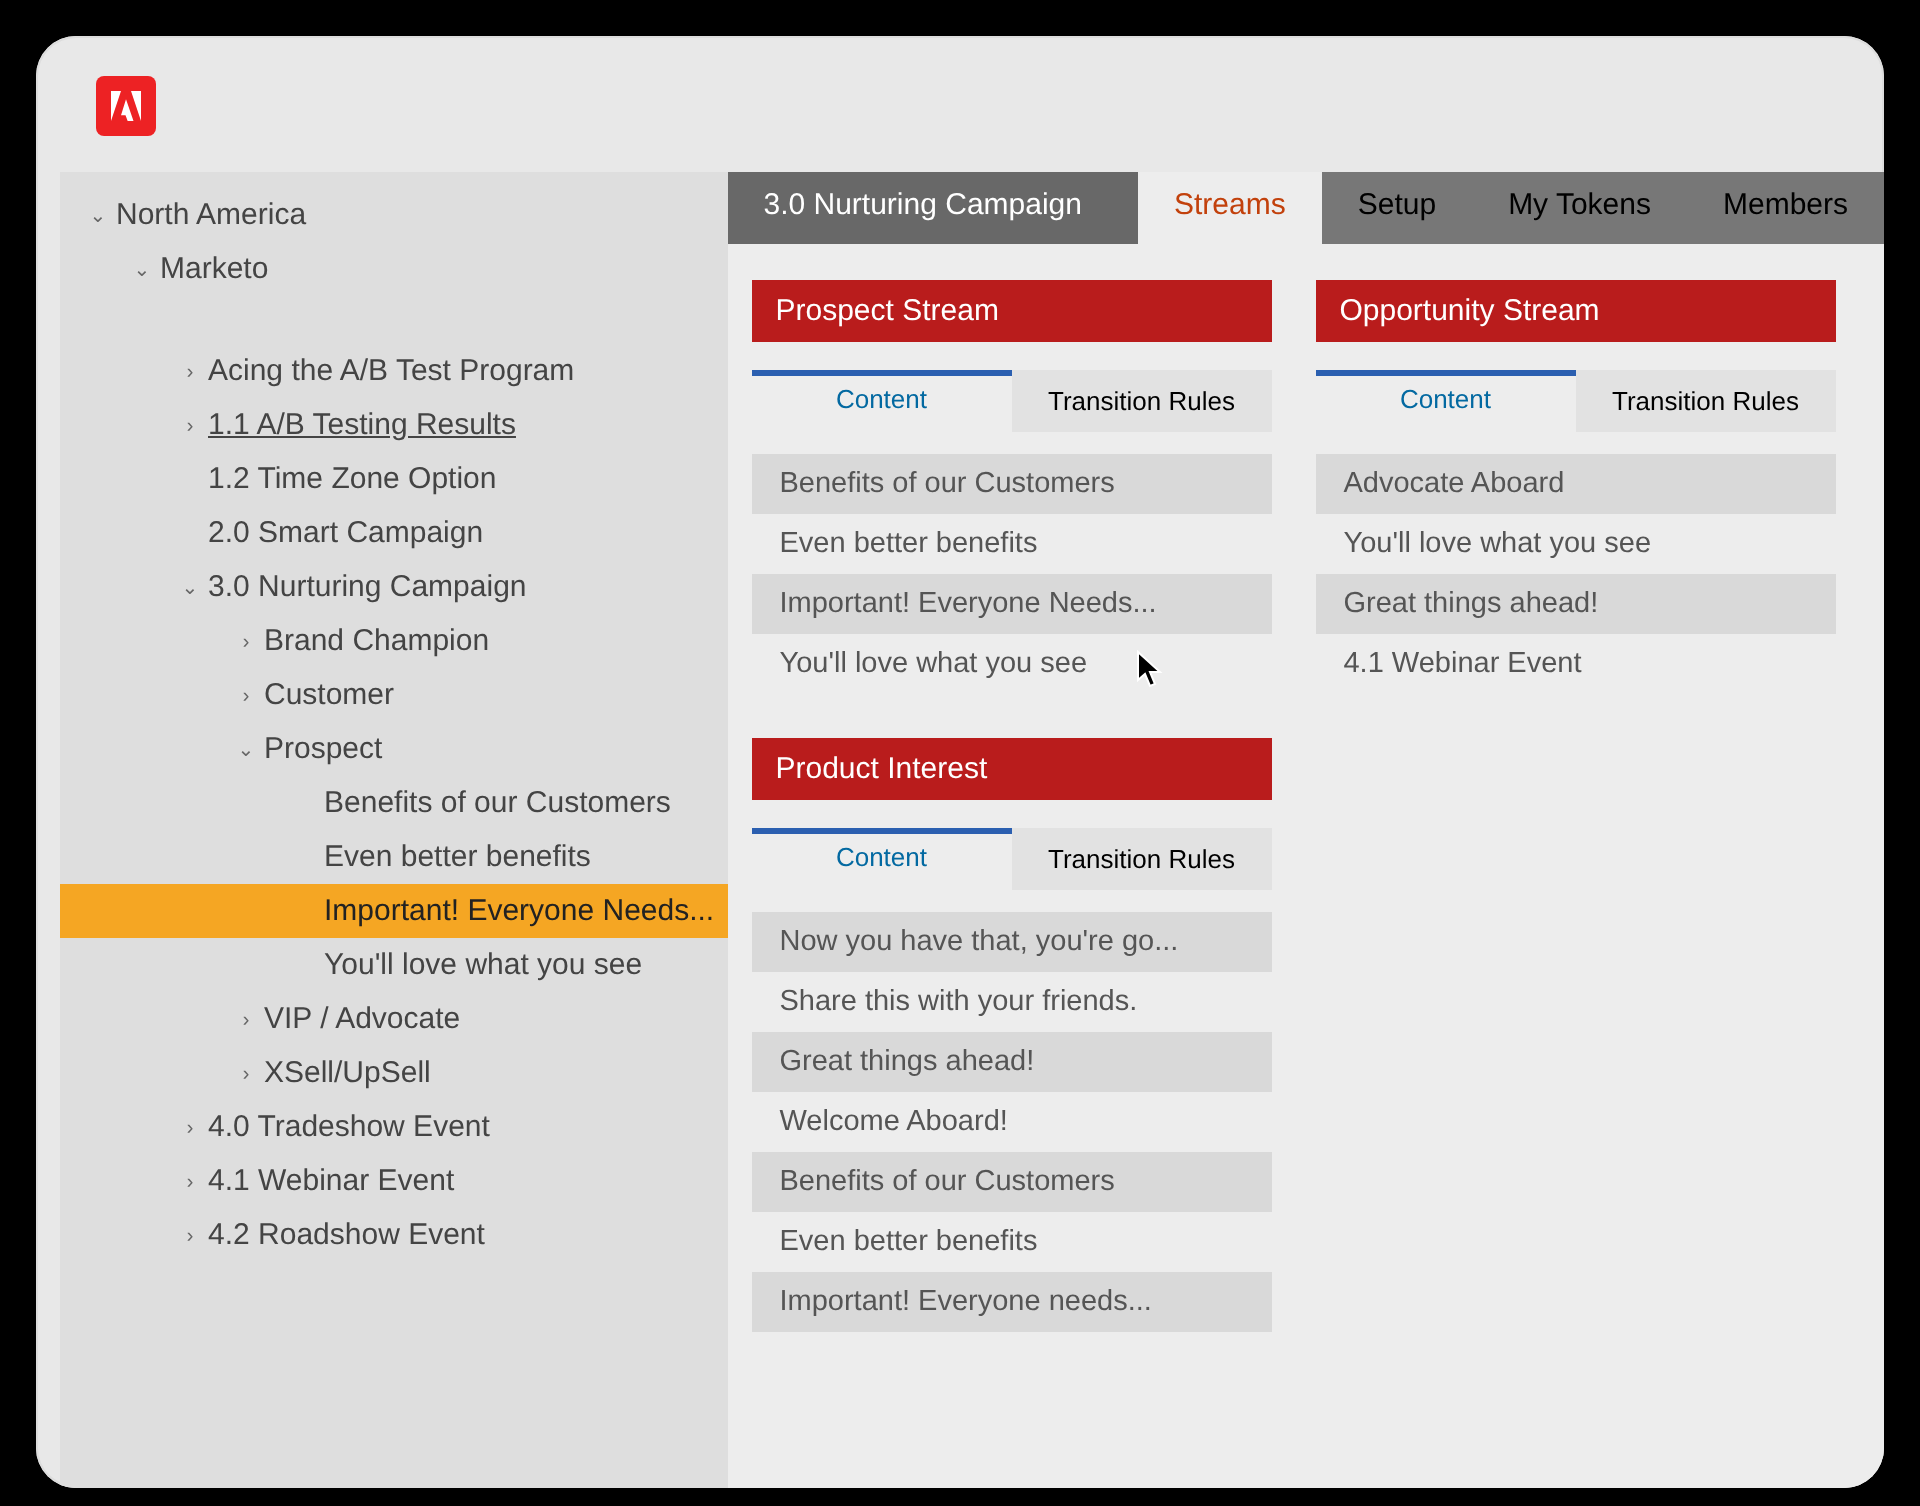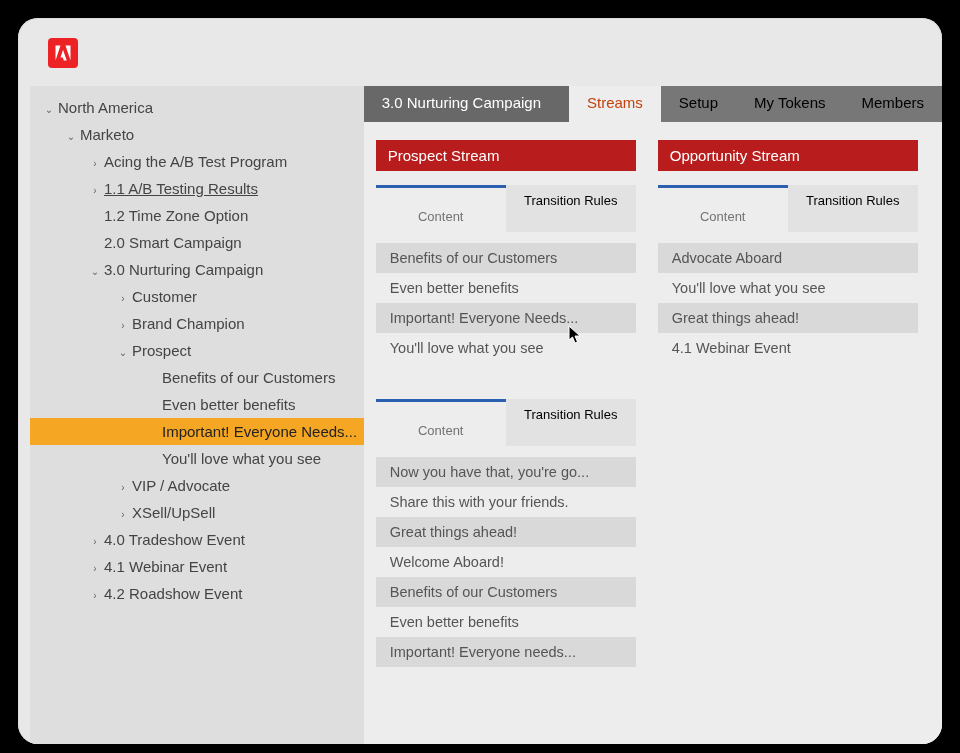--- a/index.html
+++ b/index.html
@@ -127,23 +127,23 @@
     flex: 1;
     text-align: center;
     padding: 8px 4px;
     font-size: 13px;
     color: #000000;
     background: #e2e2e2;
     cursor: pointer;
   }
   .subtab.active {
     background: #ededed;
-    color: #737373;
+    color: #0369a1;
     border-top: 3px solid #2b5fb0;
-    padding-top: 21px;
+    padding-top: 4px;
   }
   .items {
     margin-top: 10px;
     display: flex;
     flex-direction: column;
   }
   .item {
     padding: 7px 14px;
     font-size: 14.5px;
     color: #555;
@@ -168,27 +168,27 @@
         <path fill="#fff" d="M3 3 L9 3 L12 10 Z M15 3 L21 3 L21 21 L14 21 L10 13 L13 13 L15 17 L17 17 Z M3 3 L3 21 L9 21 Z" opacity="0"></path>
         <path fill="#fff" d="M9 3 L3 21 L3 3 Z M15 3 L21 3 L21 21 Z M12 8 L16.5 21 L13 21 L11.7 17.5 L9 17.5 Z"></path>
       </svg>
   </div>
 
   <div class="content">
 
     <div class="tree" id="tree">
         <div class="tree-row" style="padding-left: 14px;"><span class="chev">⌄</span><span>North America</span></div>
         <div class="tree-row" style="padding-left: 36px;"><span class="chev">⌄</span><span>Marketo</span></div>
-        <div class="tree-row" style="padding-left: 60px;"><span class="chev">›</span><span>Acing the A/B Test Program</span></div>
+        <div class="tree-row" style="padding-left: 60px; margin-top: 24px;"><span class="chev">›</span><span>Acing the A/B Test Program</span></div>
         <div class="tree-row" style="padding-left: 60px; text-decoration: underline;"><span class="chev">›</span><span>1.1 A/B Testing Results</span></div>
         <div class="tree-row" style="padding-left: 60px;"><span class="chev blank">›</span><span>1.2 Time Zone Option</span></div>
         <div class="tree-row" style="padding-left: 60px;"><span class="chev blank">›</span><span>2.0 Smart Campaign</span></div>
         <div class="tree-row" style="padding-left: 60px;"><span class="chev">⌄</span><span>3.0 Nurturing Campaign</span></div>
+        <div class="tree-row" style="padding-left: 88px;"><span class="chev">›</span><span>Brand Champion</span></div>
         <div class="tree-row" style="padding-left: 88px;"><span class="chev">›</span><span>Customer</span></div>
-        <div class="tree-row" style="padding-left: 88px;"><span class="chev">›</span><span>Brand Champion</span></div>
         <div class="tree-row" style="padding-left: 88px;"><span class="chev">⌄</span><span>Prospect</span></div>
         <div class="tree-row" style="padding-left: 118px;"><span class="chev blank">›</span><span>Benefits of our Customers</span></div>
         <div class="tree-row" style="padding-left: 118px;"><span class="chev blank">›</span><span>Even better benefits</span></div>
         <div class="tree-row selected" style="padding-left: 118px;"><span class="chev blank">›</span><span>Important! Everyone Needs...</span></div>
         <div class="tree-row" style="padding-left: 118px;"><span class="chev blank">›</span><span>You'll love what you see</span></div>
         <div class="tree-row" style="padding-left: 88px;"><span class="chev">›</span><span>VIP / Advocate</span></div>
         <div class="tree-row" style="padding-left: 88px;"><span class="chev">›</span><span>XSell/UpSell</span></div>
         <div class="tree-row" style="padding-left: 60px;"><span class="chev">›</span><span>4.0 Tradeshow Event</span></div>
         <div class="tree-row" style="padding-left: 60px;"><span class="chev">›</span><span>4.1 Webinar Event</span></div>
         <div class="tree-row" style="padding-left: 60px;"><span class="chev">›</span><span>4.2 Roadshow Event</span></div>
@@ -213,20 +213,21 @@
             </div>
             <div class="items" id="prospect-items">
                 <div class="item shaded">Benefits of our Customers</div>
                 <div class="item">Even better benefits</div>
                 <div class="item shaded">Important! Everyone Needs...</div>
                 <div class="item">You'll love what you see</div>
               </div>
           </div>
 
           <div class="stream">
+            <div class="stream-header">Product Interest</div>
             <div class="subtabs">
               <div class="subtab active">Content</div>
               <div class="subtab">Transition Rules</div>
             </div>
             <div class="items" id="product-items">
                 <div class="item shaded">Now you have that, you're go...</div>
                 <div class="item">Share this with your friends.</div>
                 <div class="item shaded">Great things ahead!</div>
                 <div class="item">Welcome Aboard!</div>
                 <div class="item shaded">Benefits of our Customers</div>

